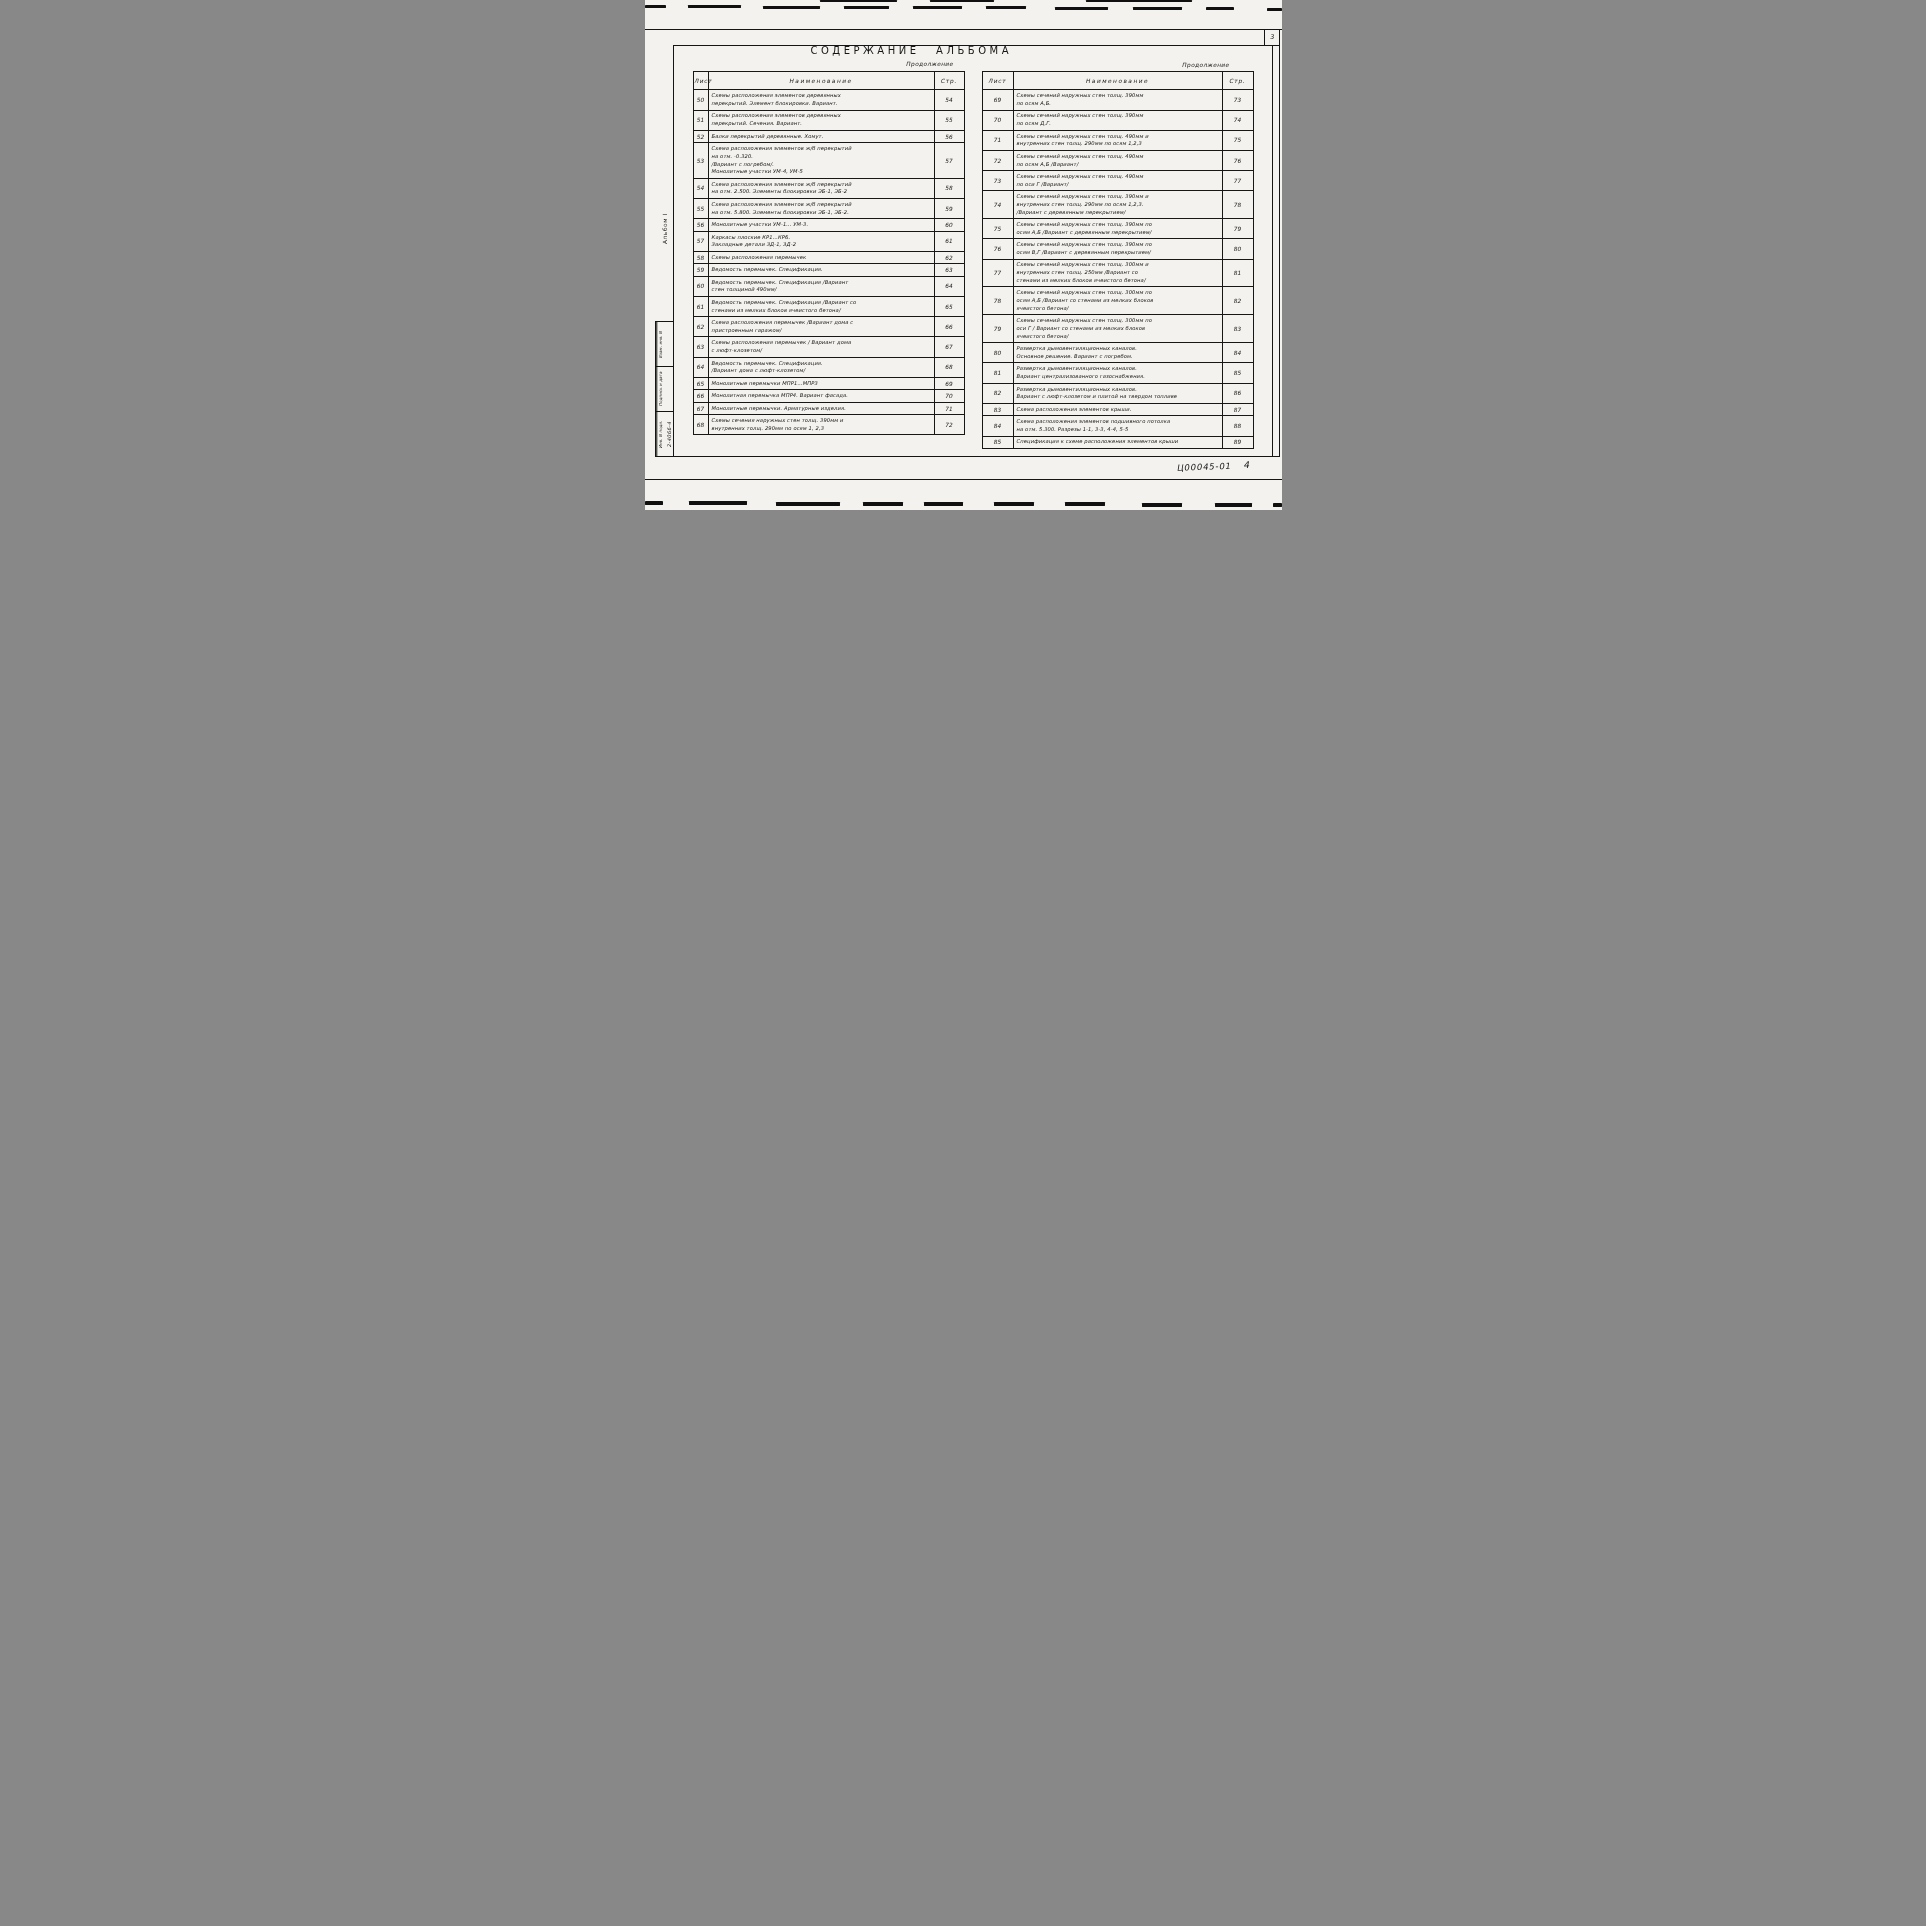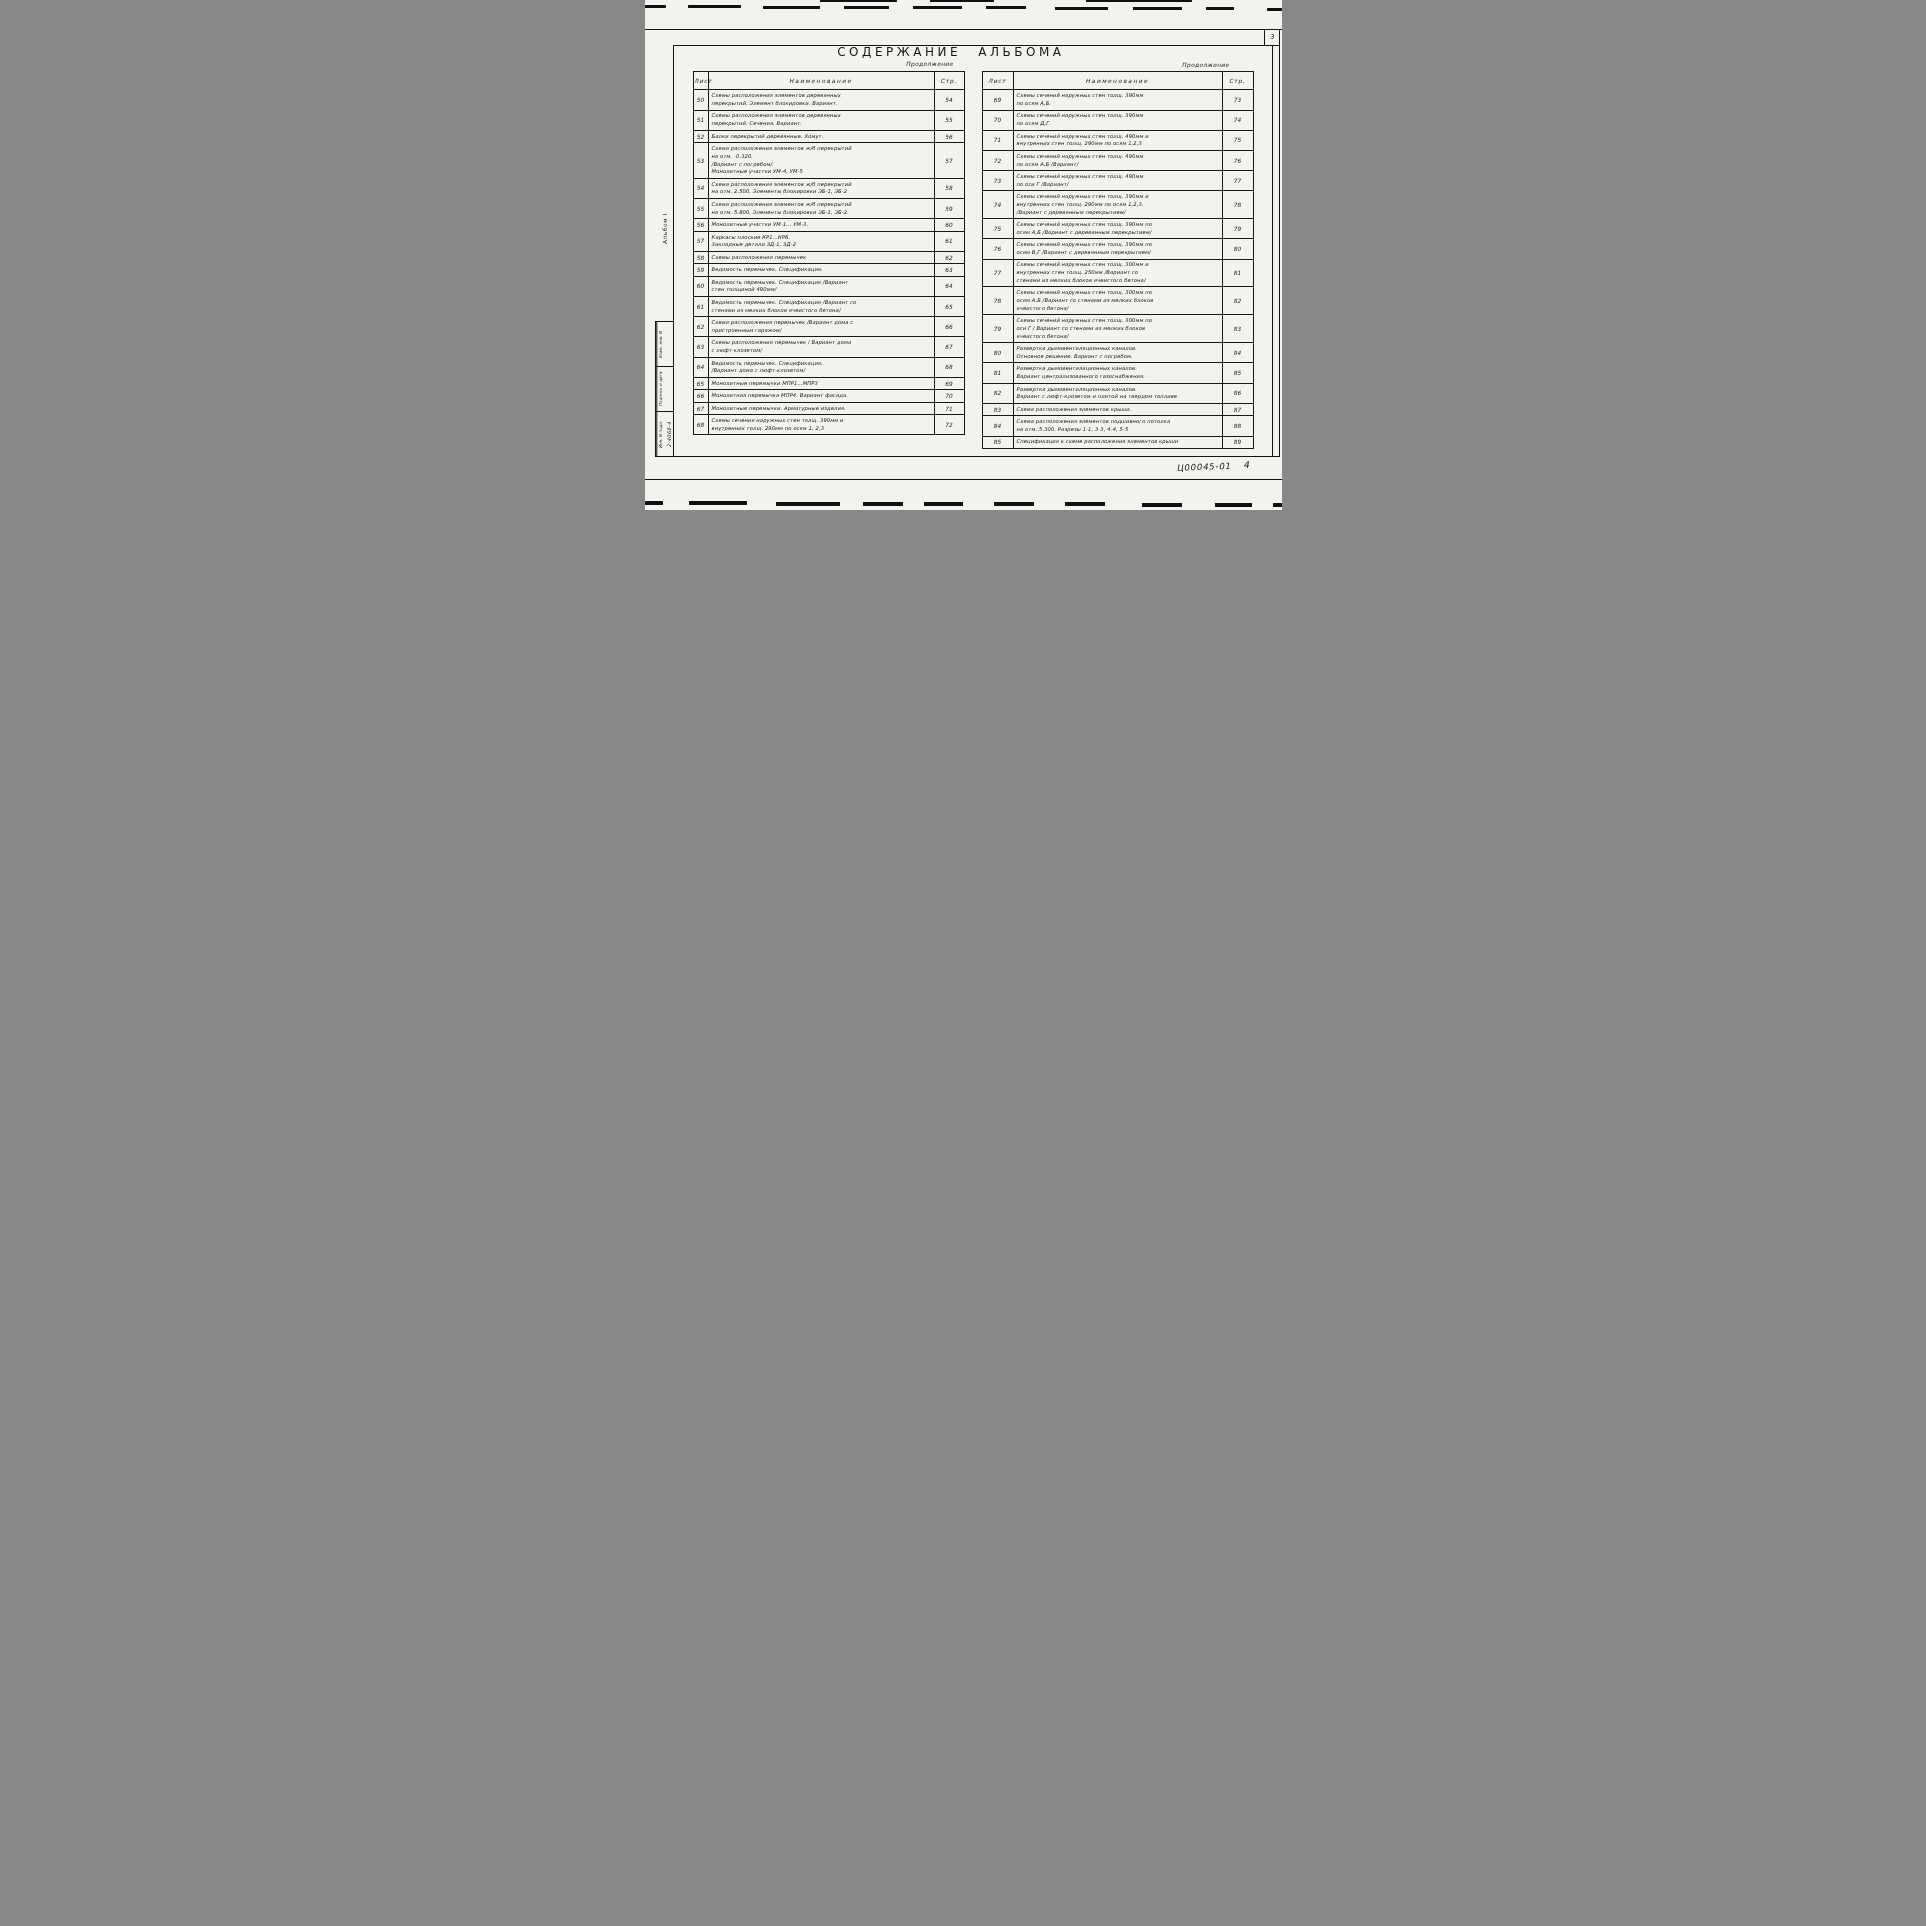--- a/index.html
+++ b/index.html
@@ -8,22 +8,22 @@
     background:#f3f2ee;overflow:hidden;
     font-family:"DejaVu Sans",sans-serif;color:#161616;
   }
   .line{position:absolute;background:#151515;}
   .dash{position:absolute;background:#101010;border-radius:0.4px;}
   .vtext{
     writing-mode:vertical-rl;transform:rotate(180deg);
     white-space:nowrap;display:flex;align-items:center;justify-content:center;
   }
   #title{
-    position:absolute;left:166px;top:45px;width:254px;text-align:right;
-    font-size:12px;letter-spacing:3.5px;word-spacing:10px;font-weight:500;
+    position:absolute;left:166px;top:45px;width:254px;text-align:left;
+    font-size:10px;letter-spacing:3.5px;word-spacing:10px;font-weight:500;
   }
   .continuation{
     position:absolute;width:85px;font-size:5.8px;font-style:italic;
     letter-spacing:0.4px;text-align:right;
   }
   #continuation-left{left:224px;top:61px;}
   #continuation-right{left:500px;top:62px;}
   table.toc{
     position:absolute;top:71px;border-collapse:collapse;table-layout:fixed;
     background:transparent;

